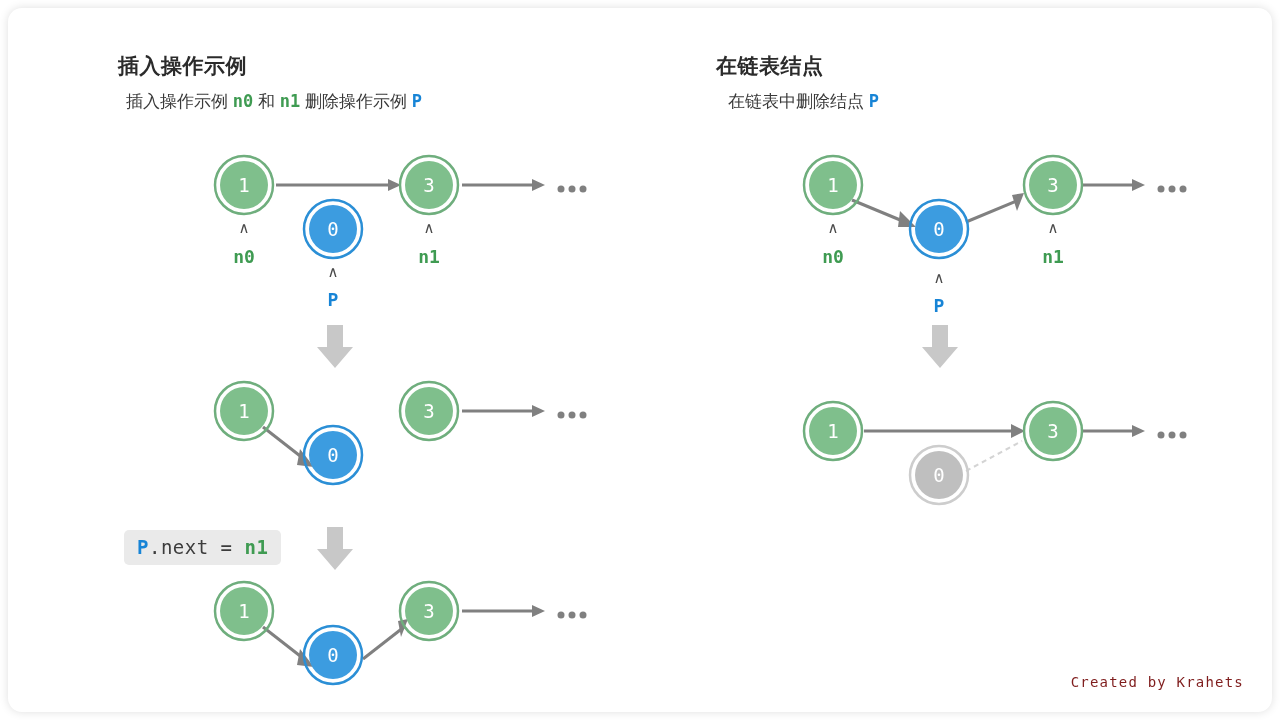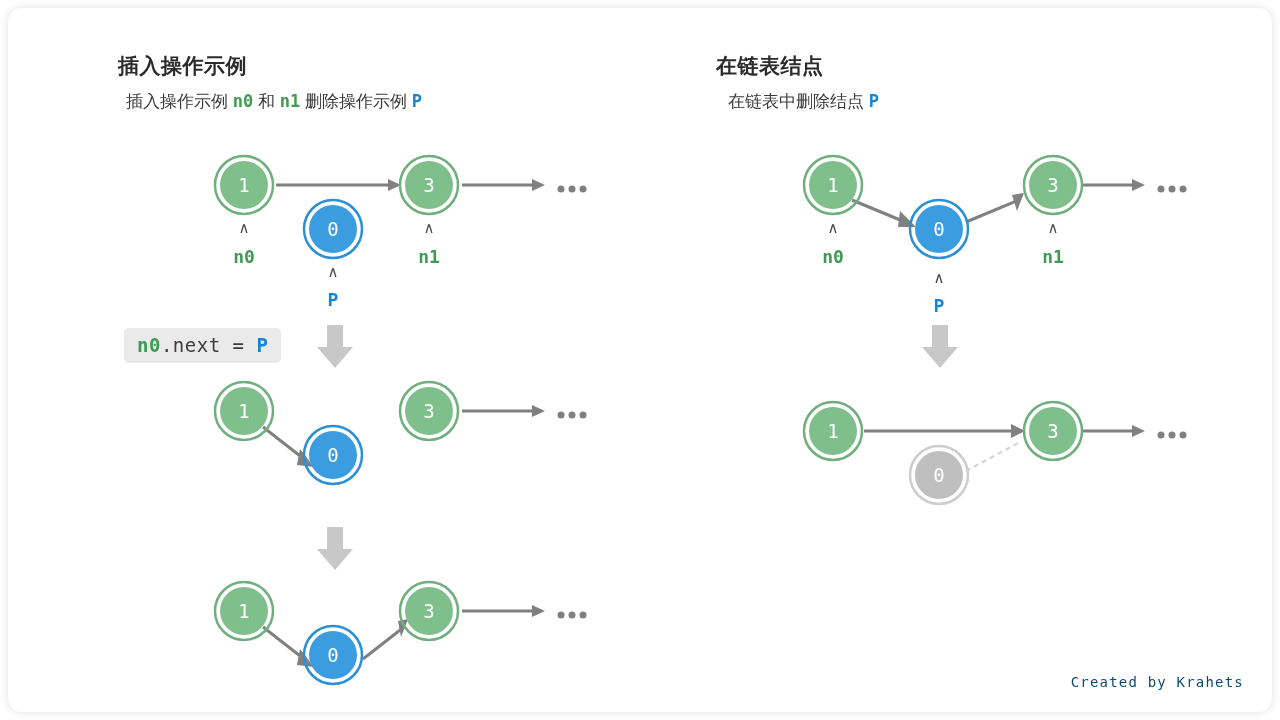--- a/index.html
+++ b/index.html
@@ -59,21 +59,21 @@
   }
   .code-box .kw { font-weight: bold; }
 
   .down-arrow { position: absolute; }
   .watermark {
     position: absolute;
     right: 28px;
     bottom: 22px;
     font-family: "DejaVu Sans Mono", "Liberation Mono", monospace;
     font-size: 14px;
-    color: #0c4a6e;
+    color: #7f1d1d;
     letter-spacing: 1.2px;
     white-space: nowrap;
   }
   svg { position: absolute; overflow: visible; }
   .node-val {
     font-family: "DejaVu Sans Mono", "Liberation Mono", monospace;
     font-size: 19px;
     fill: #ffffff;
     text-anchor: middle;
     dominant-baseline: central;
@@ -145,23 +145,20 @@
       <text class="caret" x="325" y="134">∧</text>
       <text class="ptr-label" x="325" y="161" fill="#1784d6">P</text>
 
       <g>
         <circle class="dots" cx="553" cy="51" r="3.5"></circle>
         <circle class="dots" cx="564" cy="51" r="3.5"></circle>
         <circle class="dots" cx="575" cy="51" r="3.5"></circle>
       </g>
     </svg>
 
-    <div class="code-box" style="left:116px; top:320px;">
-      <span class="kw v-green">n0</span><span>.next = </span><span class="kw v-blue">P</span>
-    </div>
     <svg class="down-arrow" style="left:305px; top:315px;" width="44" height="48">
       <polygon points="14,2 30,2 30,24 40,24 22,45 4,24 14,24" fill="#c8c8c8"></polygon>
     </svg>
 
     <svg style="left:0px; top:365px;" width="632" height="120">
       <line x1="255" y1="54" x2="296" y2="86" stroke="#808080" stroke-width="3"></line>
       <polygon points="292,76 306,94 289,92" fill="#808080"></polygon>
       <line x1="454" y1="38" x2="524" y2="38" stroke="#808080" stroke-width="3"></line>
       <polygon points="524,32 537,38 524,44" fill="#808080"></polygon>
       <g>
@@ -179,20 +176,23 @@
         <circle cx="325" cy="82" r="24" fill="#3c9ce0"></circle>
         <text class="node-val" x="325" y="82">0</text>
       </g>
       <g>
         <circle class="dots" cx="553" cy="42" r="3.5"></circle>
         <circle class="dots" cx="564" cy="42" r="3.5"></circle>
         <circle class="dots" cx="575" cy="42" r="3.5"></circle>
       </g>
     </svg>
 
+    <div class="code-box" style="left:116px; top:522px;">
+      <span class="kw v-blue">P</span><span>.next = </span><span class="kw v-green">n1</span>
+    </div>
     <svg class="down-arrow" style="left:305px; top:517px;" width="44" height="48">
       <polygon points="14,2 30,2 30,24 40,24 22,45 4,24 14,24" fill="#c8c8c8"></polygon>
     </svg>
 
     <svg style="left:0px; top:565px;" width="632" height="120">
       <line x1="255" y1="54" x2="296" y2="86" stroke="#808080" stroke-width="3"></line>
       <polygon points="292,76 306,94 289,92" fill="#808080"></polygon>
       <line x1="355" y1="86" x2="396" y2="54" stroke="#808080" stroke-width="3"></line>
       <polygon points="400,46 393,64 390,48" fill="#808080"></polygon>
       <line x1="454" y1="38" x2="524" y2="38" stroke="#808080" stroke-width="3"></line>

